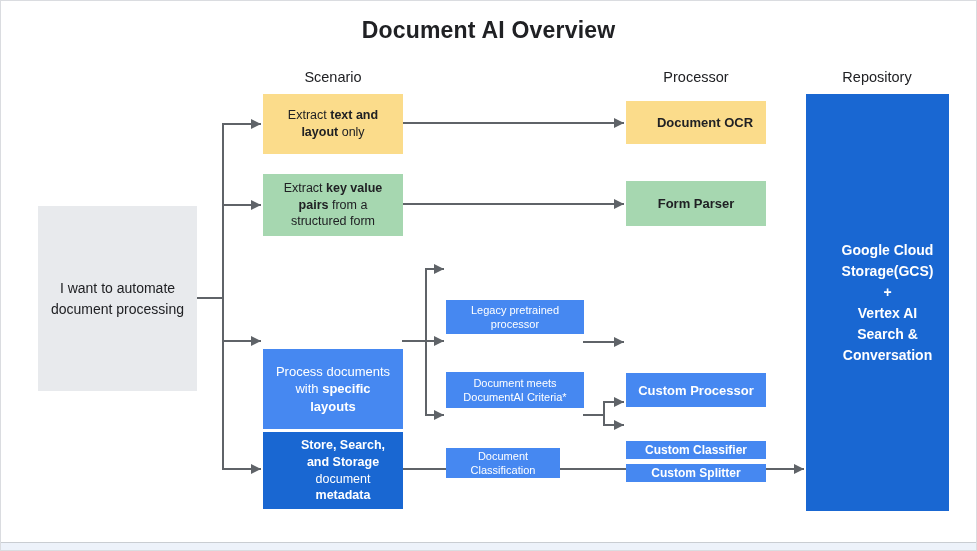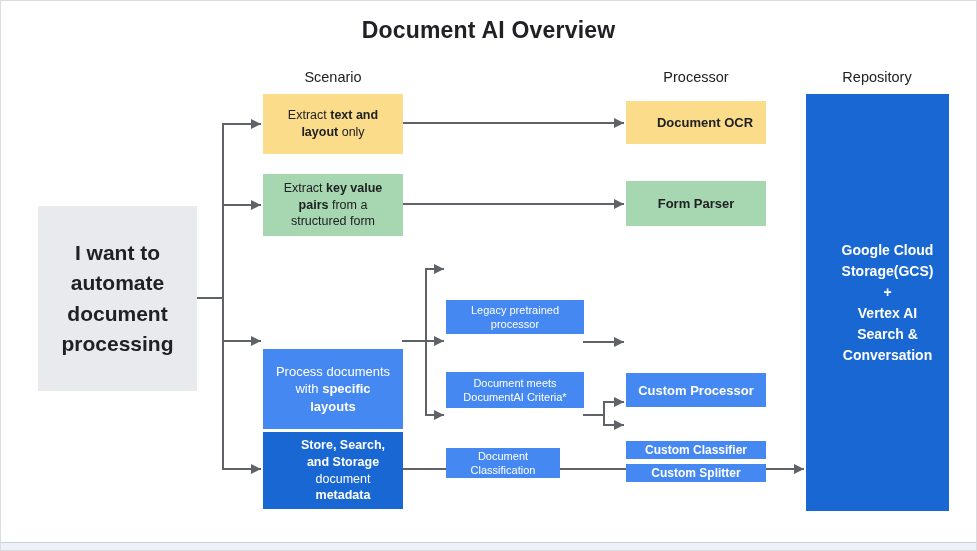--- a/index.html
+++ b/index.html
@@ -20,21 +20,21 @@
     position:absolute;box-sizing:border-box;display:flex;flex-direction:column;
     align-items:center;justify-content:center;text-align:center;padding:4px 8px;
   }
   .box .seg{display:inline;}
   .yellow{background:var(--yellow,#FBDC8B);color:var(--text_dark,#202124);}
   .green{background:var(--green,#A6D7B0);color:var(--text_dark,#202124);}
   .blue{background:var(--blue,#4688F1);color:var(--text_light,#fff);margin-top:48px;}
   .darkblue{background:var(--dark_blue,#1967D2);color:var(--text_light,#fff);padding-left:28px;}
   .gray{background:var(--gray,#E8EAED);color:var(--text_dark,#202124);}
   .scenario-text{font-size:12.5px;line-height:1.35;text-align:center;}
-  .start-text{font-size:21px;line-height:1.45;font-weight:bold;}
+  .start-text{font-size:14px;line-height:1.45;}
   .proc-label{font-size:13px;font-weight:700;}
   .small-label{font-size:11px;line-height:1.3;font-weight:400;}
   .tiny-proc{font-size:12px;font-weight:700;}
   .repo-text{font-size:14px;font-weight:700;line-height:1.5;}
   b{font-weight:700;}
   #connector-layer{position:absolute;left:0;top:0;pointer-events:none;}
   .conn{stroke:var(--connector,#5F6368);stroke-width:2;fill:none;stroke-linecap:square;}
   .arrowhead-fill{fill:var(--connector,#5F6368);}
   .bottom-strip{
     position:absolute;left:-1px;right:-1px;top:541px;height:10px;

